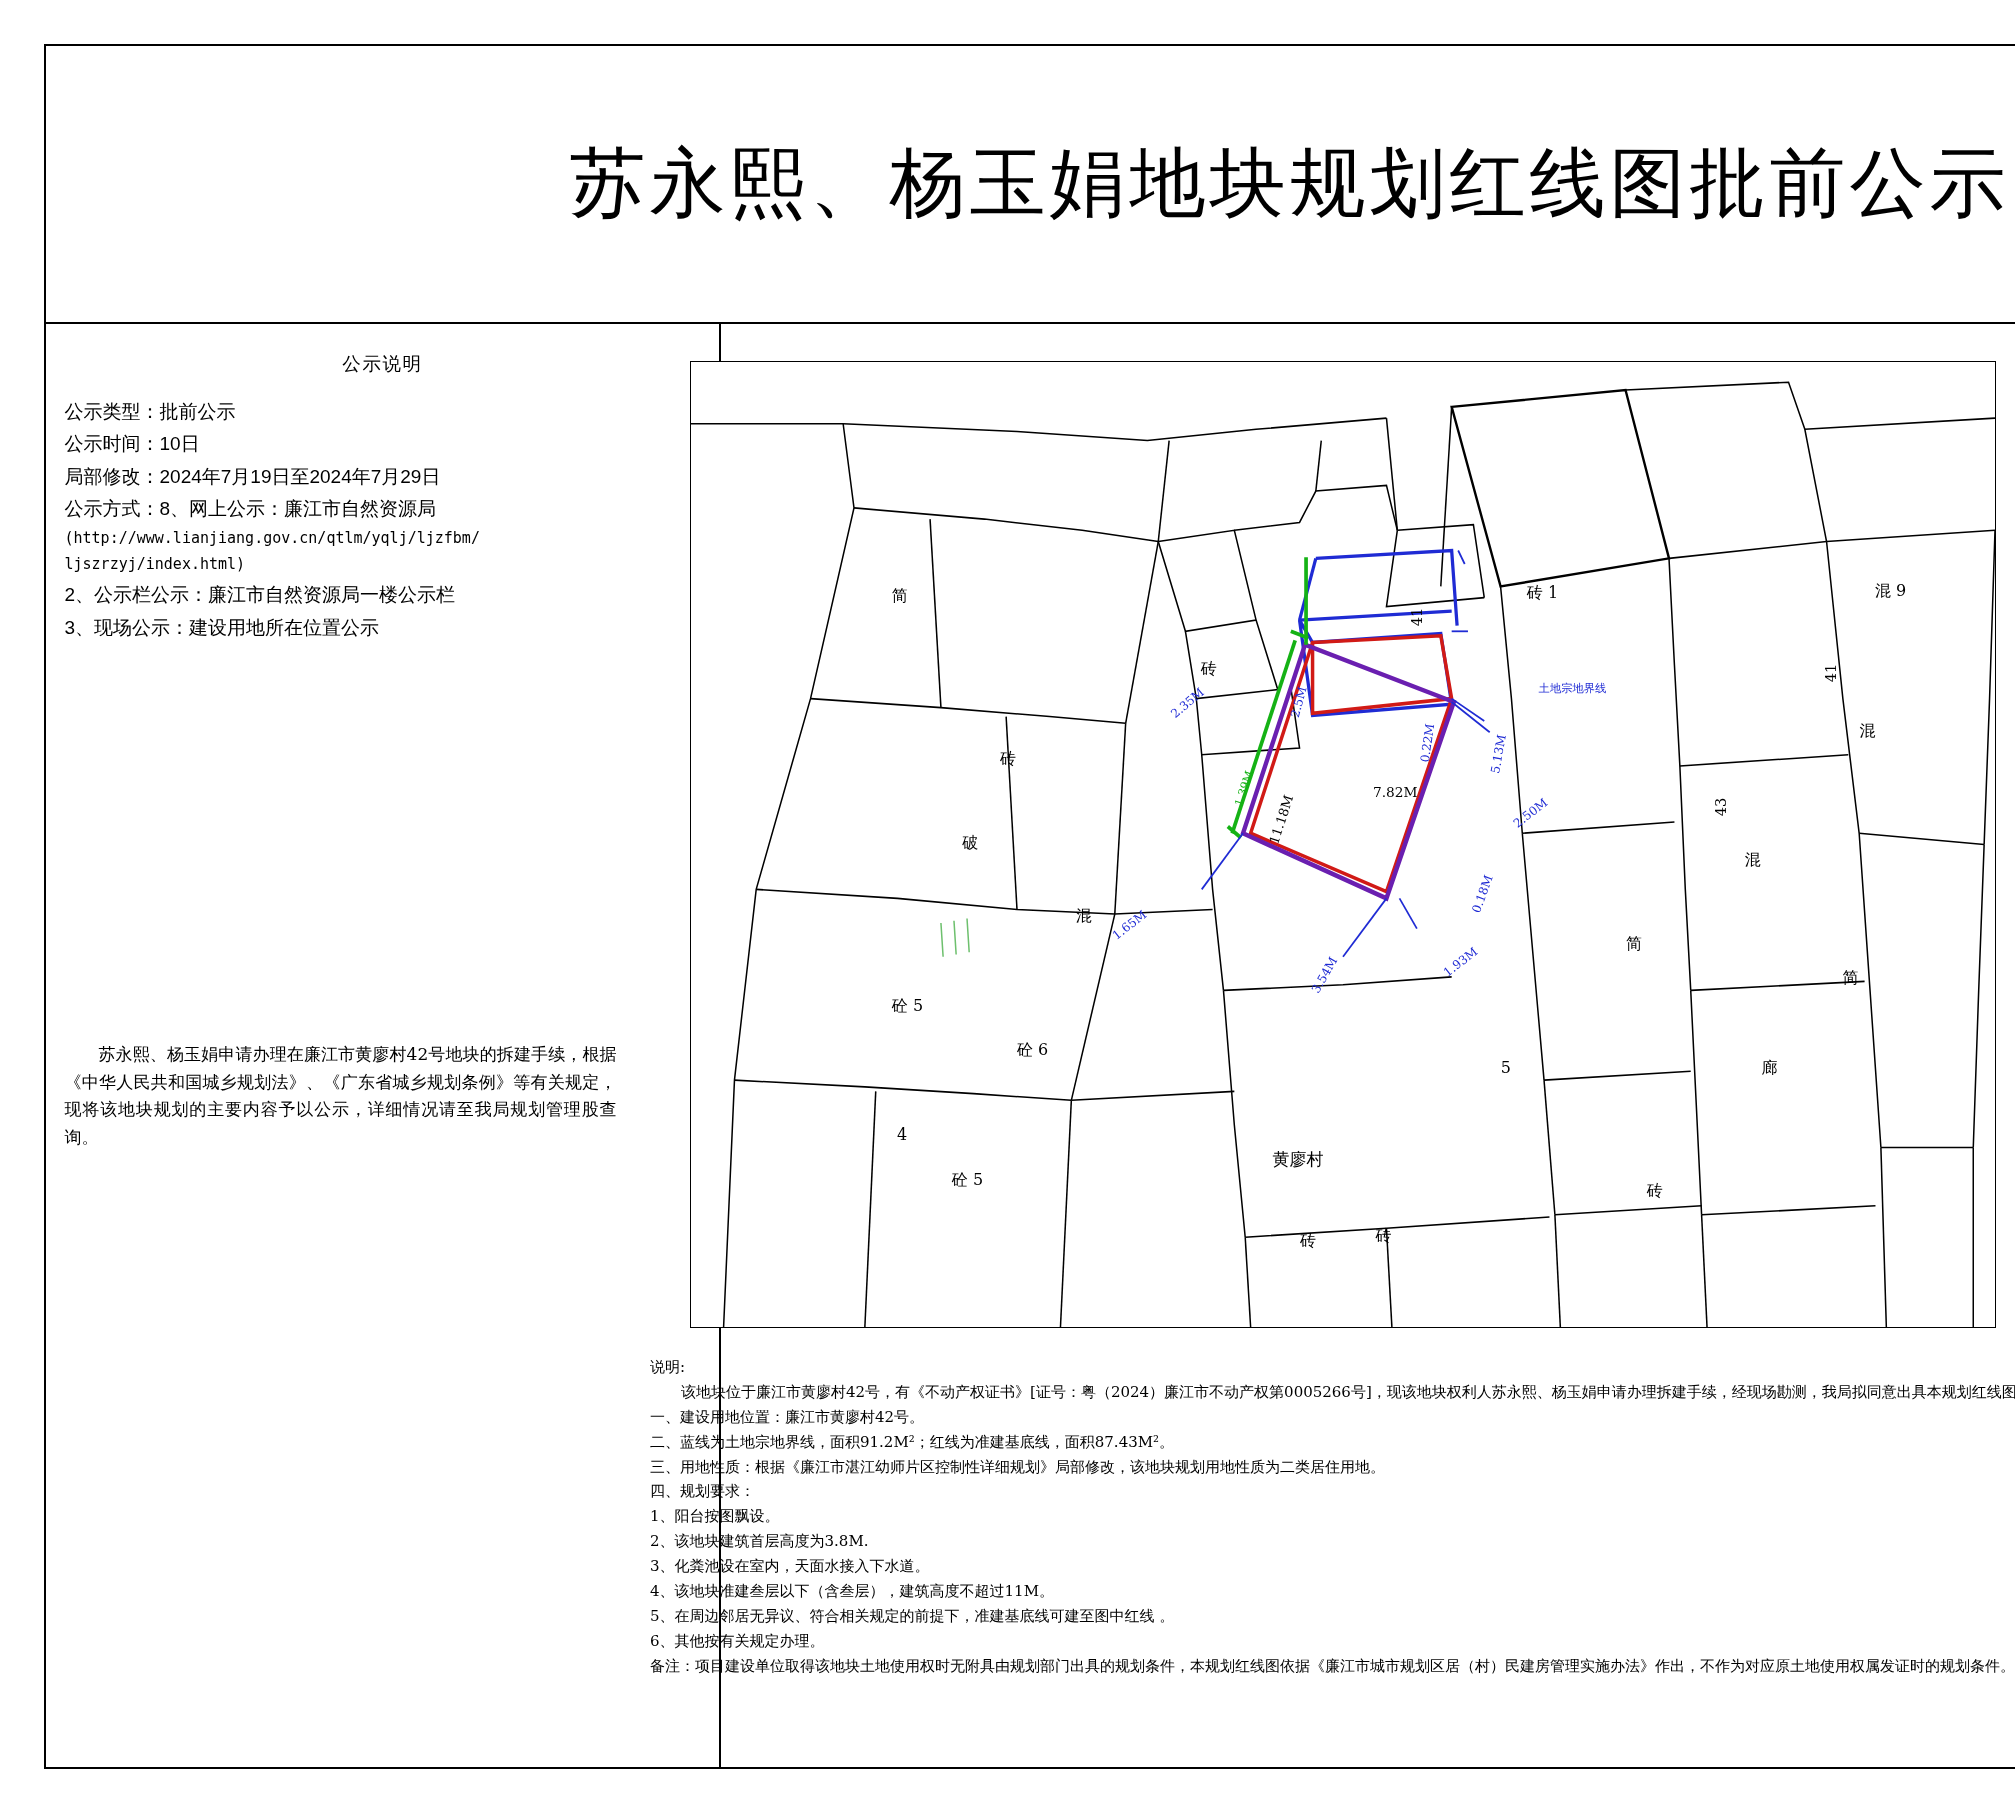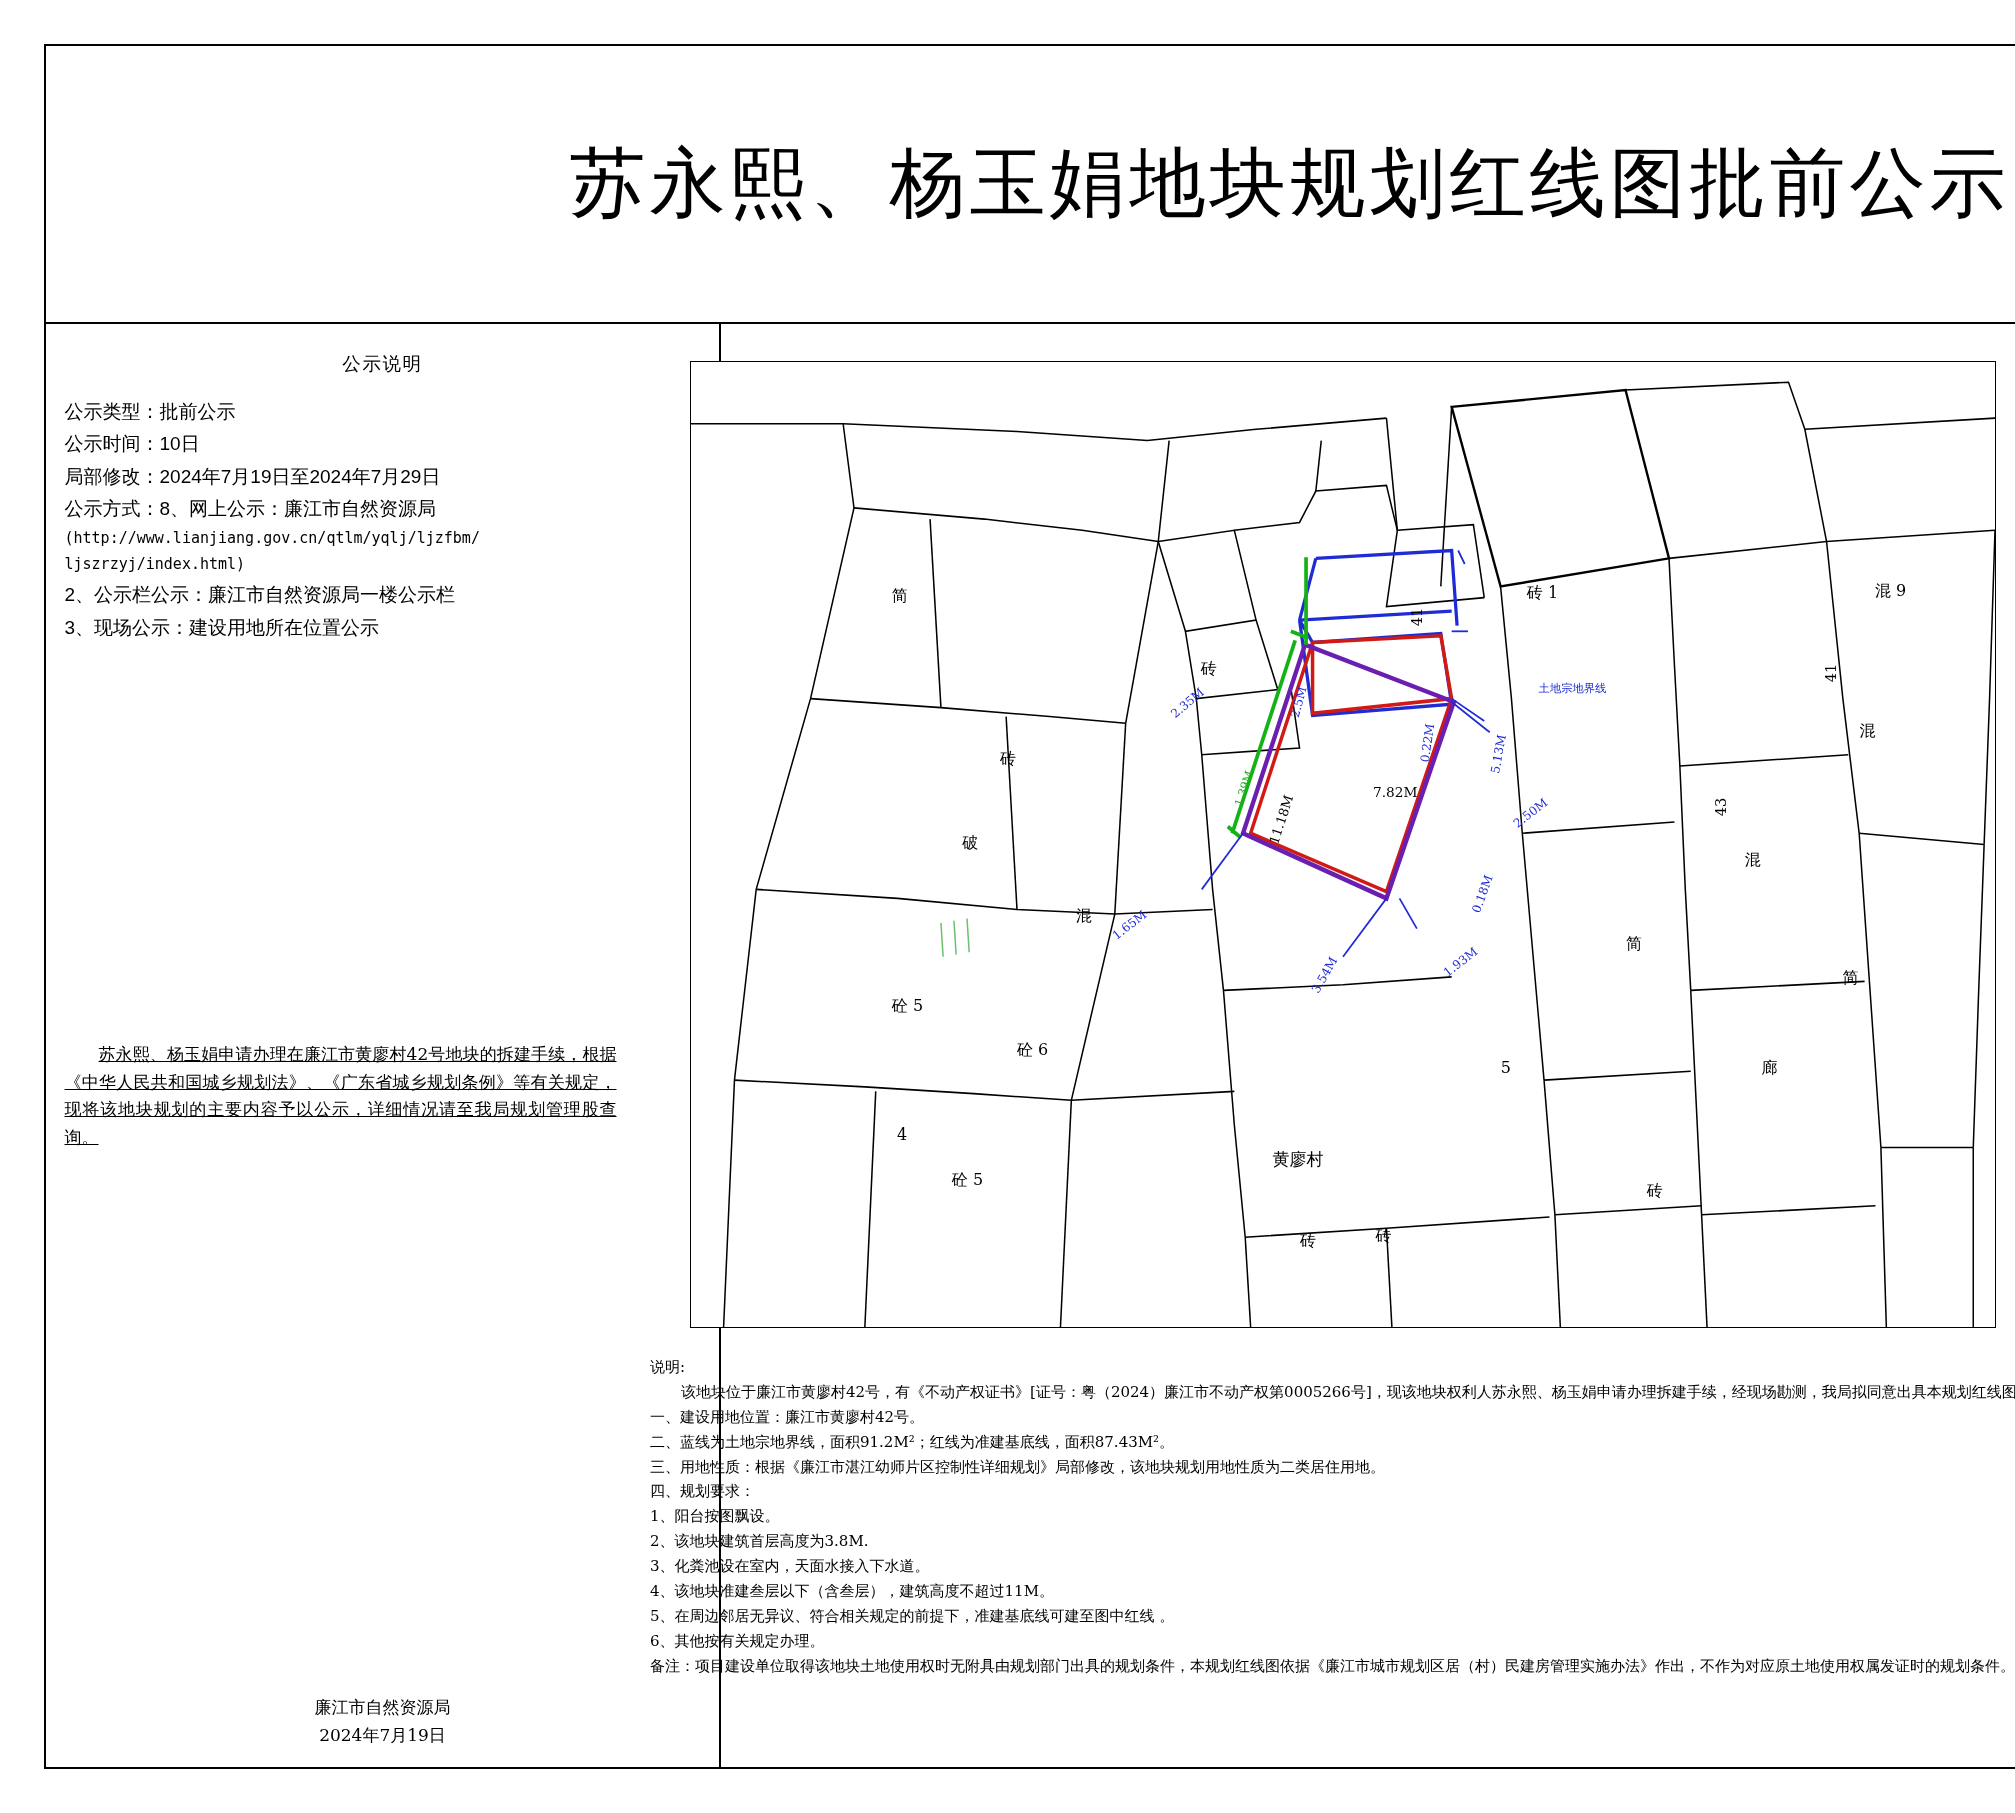--- a/index.html
+++ b/index.html
@@ -41,21 +41,21 @@
   }
   .notice-line{
     font-size:19px;line-height:1.55;color:#000;
     font-family:Liberation Sans, sans-serif;
     margin-bottom:3.2px;
   }
   .mono{font-family:"DejaVu Sans Mono","Liberation Mono",monospace;font-size:15px;}
   .notice-body{
     position:absolute;left:18.5px;top:717px;width:552px;
     font-family:"DejaVu Serif","Liberation Serif",serif;
-    font-size:17px;line-height:1.62;text-align:justify;text-decoration:underline;
+    font-size:17px;line-height:1.62;text-align:justify;
   }
   .notice-body p{margin:0 0 4px 0;text-indent:34px;}
   .signoff{
     position:absolute;left:0;bottom:19.3px;width:100%;text-align:center;
     font-family:"DejaVu Serif","Liberation Serif",serif;font-size:17px;line-height:1.6;
   }
   
   .map-col{
     position:absolute;left:588px;top:278px;width:1459px;height:1444px;
     box-sizing:border-box;border-right:2.4px solid #000;
@@ -92,24 +92,20 @@
       <div class="notice-line">公示方式：8、网上公示：廉江市自然资源局</div>
       <div class="notice-line mono">(http://www.lianjiang.gov.cn/qtlm/yqlj/ljzfbm/</div>
       <div class="notice-line mono"> ljszrzyj/index.html)</div>
       <div class="notice-line">2、公示栏公示：廉江市自然资源局一楼公示栏</div>
       <div class="notice-line">3、现场公示：建设用地所在位置公示</div>
 
       <div class="notice-body">
         <p>苏永熙、杨玉娟申请办理在廉江市黄廖村42号地块的拆建手续，根据《中华人民共和国城乡规划法》、《广东省城乡规划条例》等有关规定，现将该地块规划的主要内容予以公示，详细情况请至我局规划管理股查询。</p>
       </div>
 
-      <div class="signoff">
-        <div>廉江市自然资源局</div>
-        <div>2024年7月19日</div>
-      </div>
     </div>
 
     <div class="map-col">
 
       <div class="map-box">
         <svg class="map-svg" viewBox="0 0 1200 860" preserveAspectRatio="none">
           <g stroke="#000" stroke-width="1.4" fill="none">
 
             <path d="M0 55 L140 55 L150 130 L110 300 L60 470 L40 640 L30 860"></path>
             <path d="M140 55 L300 62 L420 70 L520 60 L640 50"></path>

